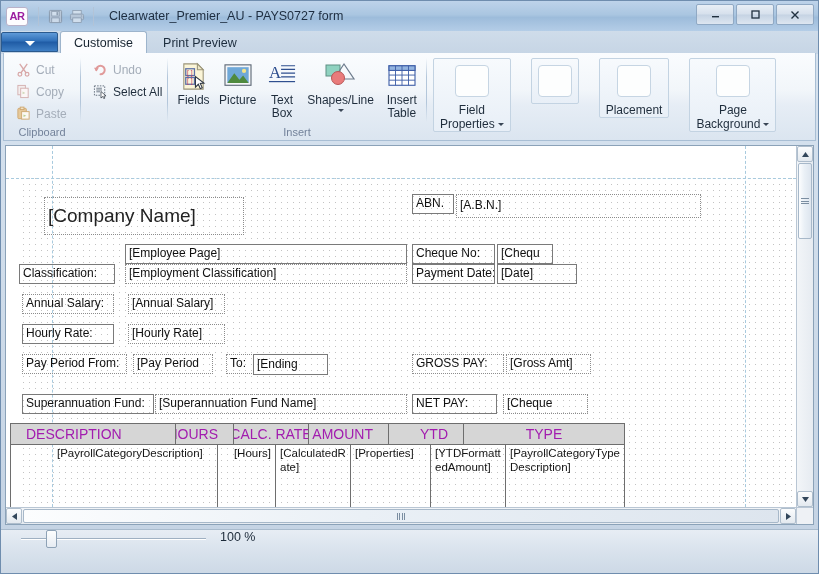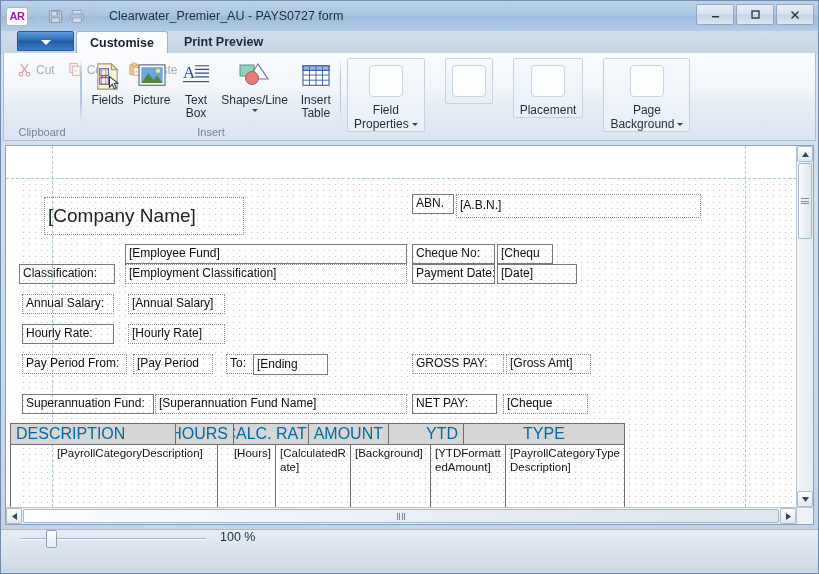--- a/index.html
+++ b/index.html
@@ -68,23 +68,22 @@
     border-radius: 2px;
     display: flex; align-items: center; justify-content: center;
     color: #21303f;
   }
   .wc svg { display: block; }
 
   
   .tabstrip {
     position: absolute; top: 30px; left: 0; right: 0; height: 23px;
     background: linear-gradient(to bottom, #cfdcea, #c6d5e5);
-    display: flex; align-items: flex-start;
-    padding-left: 16px;
-    font-weight: bold;
+    display: flex; align-items: center;
+    padding-left: 0;
   }
   .appbtn {
     width: 57px; height: 20px;
     margin-bottom: 1px;
     background: linear-gradient(to bottom, #5f9ad8 0%, #2f6fb8 45%, #1f5ba5 50%, #3f7fc4 100%);
     border: 1px solid #2b5a8e;
     border-radius: 2px 2px 0 0;
     display: flex; align-items: center; justify-content: center;
     flex: none;
   }
@@ -131,21 +130,21 @@
     color: #73829a;
     height: 15px; line-height: 15px;
   }
   .group-div {
     width: 1px; margin: 5px 0 18px 0;
     background: linear-gradient(to bottom, rgba(168,190,212,0), #b3c6da 30%, #b3c6da 70%, rgba(168,190,212,0));
     flex: none;
   }
 
   
-  .smallcol { display: flex; padding: 3px 4px 0 6px; text-align: right; }
+  .smallcol { display: flex; flex-direction: column; padding: 3px 4px 0 6px; }
   .sbtn {
     display: flex; align-items: center; gap: 4px;
     height: 22px; padding: 0 5px;
     font-size: 12px; color: #1f2d3c;
     border: 1px solid transparent;
     border-radius: 2px;
     white-space: nowrap;
   }
   .sbtn.disabled { color: #a4adb9; }
   .sbtn .ico { width: 16px; height: 16px; flex: none; display: block; }
@@ -254,23 +253,23 @@
   .fc.title { font-size: 19px; color: #222; margin-left: 28px; }
 
   
   .ftable { position: absolute; border: 1px solid #6e6e6e; }
   .ftable .hdr {
     display: flex; height: 21px;
     background: #d6d6d6;
     border-bottom: 1px solid #6e6e6e;
   }
   .ftable .hdr > div {
-    font-size: 16px; color: #0369a1;
+    font-size: 14px; color: #a21caf;
     display: flex; align-items: center;
-    padding: 0 5px;
+    padding: 0 15px;
     border-right: 1px solid #6e6e6e;
     overflow: hidden; white-space: nowrap;
   }
   .ftable .hdr > div:last-child { border-right: none; }
   .ftable .row { display: flex; }
   .ftable .row > div {
     font-size: 11.5px; color: #151515;
     padding: 2px 4px;
     border-right: 1px solid #6e6e6e;
     line-height: 1.18;
@@ -433,20 +432,46 @@
             </span>
             <span>Paste</span>
           </div>
         </div>
       </div>
       <div class="group-label">Clipboard</div>
     </div>
 
     <div class="group-div"></div>
 
+    <div class="group" style="width:86px;">
+      <div class="group-body">
+        <div class="smallcol">
+          <div class="sbtn disabled">
+            <span class="ico">
+              <svg width="15" height="15" viewBox="0 0 16 16">
+                <path d="M3.5 8.5 A4.5 4.5 0 1 1 8 13" stroke="#e09a9a" stroke-width="2.1" fill="none" stroke-linecap="round"></path>
+                <path d="M1 6 L6.2 6 L3.6 10.2 z" fill="#e09a9a"></path>
+              </svg>
+            </span>
+            <span>Undo</span>
+          </div>
+          <div class="sbtn">
+            <span class="ico">
+              <svg width="15" height="15" viewBox="0 0 16 16">
+                <rect x="1.5" y="2" width="11" height="10" fill="none" stroke="#5f6b7a" stroke-width="1" stroke-dasharray="1.6 1.3"></rect>
+                <path d="M3.5 4.5 h6 M3.5 6.4 h6 M3.5 8.3 h4" stroke="#5f6b7a" stroke-width="0.9"></path>
+                <path d="M8.5 8 L8.5 15 L10.3 13.3 L11.5 15.6 L12.7 15 L11.5 12.8 L13.9 12.7 z" fill="#ffffff" stroke="#333b46" stroke-width="0.8"></path>
+              </svg>
+            </span>
+            <span>Select All</span>
+          </div>
+        </div>
+      </div>
+      <div class="group-label"></div>
+    </div>
 
     <div class="group-div"></div>
 
     <div class="group" style="width:258px;">
       <div class="group-body" style="padding-left:4px; gap:1px;">
 
         <div class="bigbtn">
           <span class="ico">
             <svg width="31" height="31" viewBox="0 0 32 32">
               <path d="M6 3 h14 l6 6 v20 h-20 z" fill="#fbf5d8" stroke="#9a9478" stroke-width="1.1"></path>
@@ -549,21 +574,21 @@
 
         <div class="guide-v" style="left:46px;"></div>
         <div class="guide-v" style="left:739px;"></div>
         <div class="guide-h" style="top:32px;"></div>
 
         <div class="fc dotted title" style="left:10px; top:51px; width:200px; height:38px;">[Company Name]</div>
 
         <div class="fc solid" style="left:406px; top:48px; width:42px; height:20px;">ABN.</div>
         <div class="fc dotted" style="left:450px; top:48px; width:245px; height:24px;">[A.B.N.]</div>
 
-        <div class="fc solid" style="left:119px; top:98px; width:282px; height:20px;">[Employee Fund]</div>
+        <div class="fc solid" style="left:119px; top:98px; width:282px; height:20px;">[Employee Page]</div>
 
         <div class="fc solid" style="left:13px; top:118px; width:96px; height:20px;">Classification:</div>
         <div class="fc dotted" style="left:119px; top:118px; width:282px; height:20px;">[Employment Classification]</div>
 
         <div class="fc solid" style="left:406px; top:98px; width:83px; height:20px;">Cheque No:</div>
         <div class="fc solid" style="left:491px; top:98px; width:56px; height:20px;">[Chequ</div>
 
         <div class="fc solid" style="left:406px; top:118px; width:83px; height:20px;">Payment Date:</div>
         <div class="fc solid" style="left:491px; top:118px; width:80px; height:20px;">[Date]</div>
 
@@ -593,21 +618,21 @@
             <div class="ta-r" style="width:58px;">HOURS</div>
             <div class="ta-c" style="width:75px;">CALC. RATE</div>
             <div class="ta-r" style="width:80px;">AMOUNT</div>
             <div class="ta-r" style="width:75px;">YTD</div>
             <div class="ta-c" style="flex:1;">TYPE</div>
           </div>
           <div class="row">
             <div style="width:165px; height:78px;margin-left:42px;">[PayrollCategoryDescription]</div>
             <div class="ta-r" style="width:58px; height:78px; text-align:right;">[Hours]</div>
             <div style="width:75px; height:78px;">[CalculatedRate]</div>
-            <div style="width:80px; height:78px;">[Background]</div>
+            <div style="width:80px; height:78px;">[Properties]</div>
             <div style="width:75px; height:78px;">[YTDFormattedAmount]</div>
             <div style="flex:1; height:78px;">[PayrollCategoryTypeDescription]</div>
           </div>
         </div>
 
       </div>
     </div>
 
     <div class="vsb">
       <div class="sb-arrow" style="top:0; left:0; width:16px; height:16px;">

